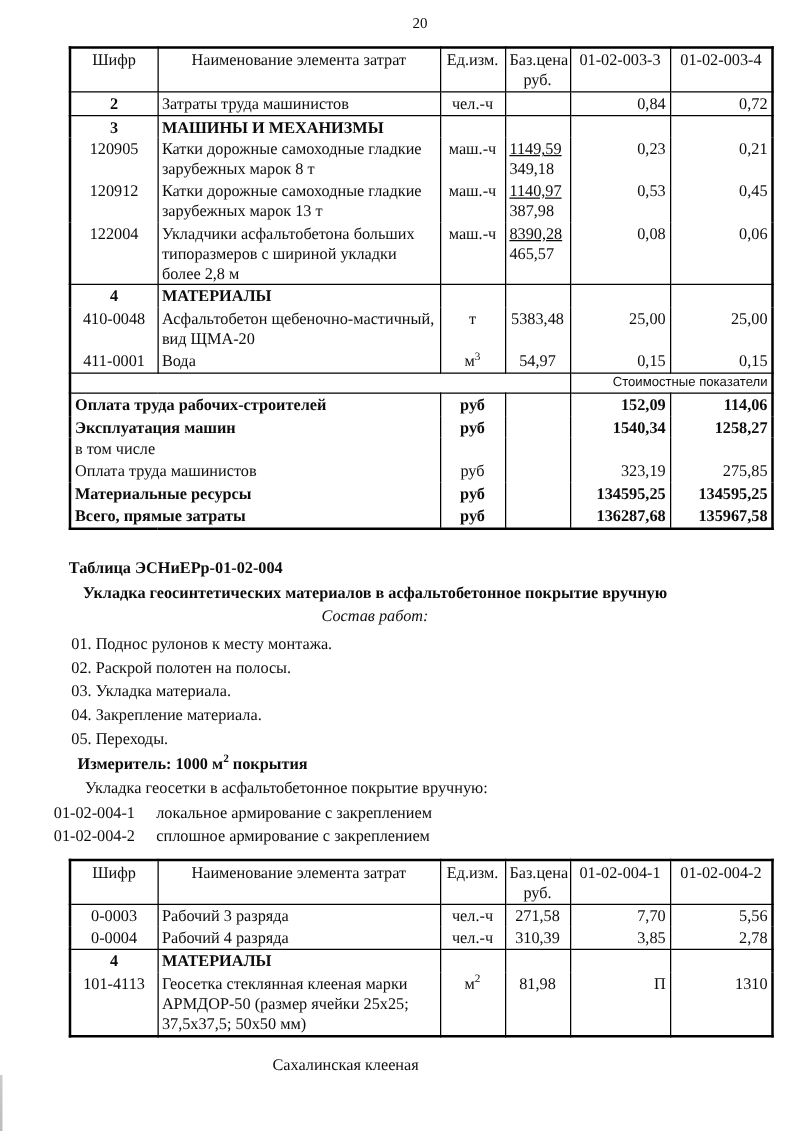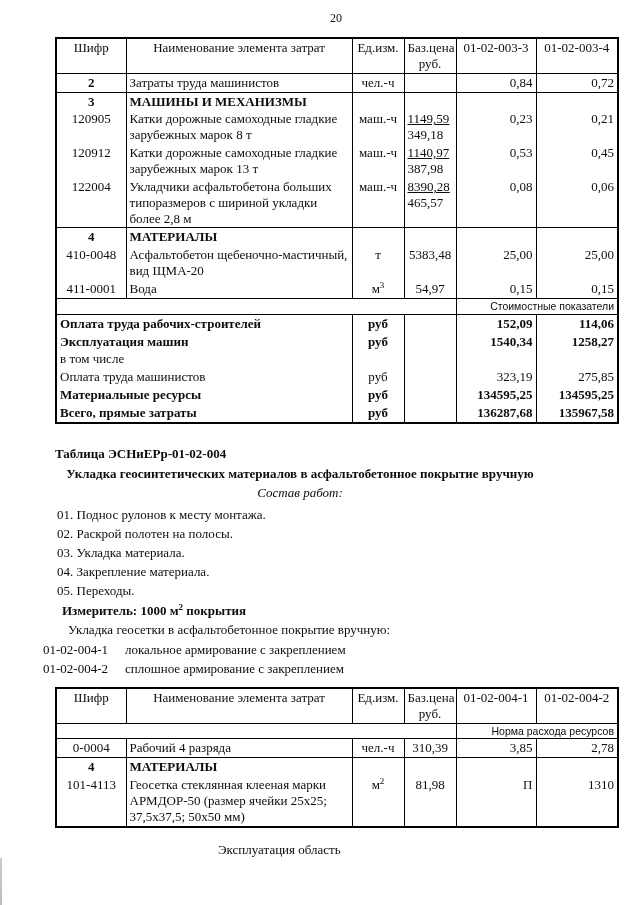--- a/index.html
+++ b/index.html
@@ -237,23 +237,27 @@
   </colgroup>
   <tbody>
       <tr class="hb">
     <td class="th">Шифр</td>
     <td class="th">Наименование элемента затрат</td>
     <td class="th">Ед.изм.</td>
     <td class="th">Баз.цена руб.</td>
     <td class="th">01-02-004-1</td>
     <td class="th">01-02-004-2</td>
   </tr>
-  <tr class="hb">
-    <td colspan="4"></td>
-    <td colspan="2" class="note">Норма расхода ресурсов</td>
+  <tr>
+    <td class="code">0-0003</td>
+    <td class="name">Рабочий 3 разряда</td>
+    <td class="unit">чел.-ч</td>
+    <td class="base">271,58</td>
+    <td class="val">7,70</td>
+    <td class="val">5,56</td>
   </tr>
   <tr class="hb">
     <td class="code">0-0004</td>
     <td class="name">Рабочий 4 разряда</td>
     <td class="unit">чел.-ч</td>
     <td class="base">310,39</td>
     <td class="val">3,85</td>
     <td class="val">2,78</td>
   </tr>
   <tr>
@@ -268,15 +272,15 @@
     <td class="code">101-4113</td>
     <td class="name">Геосетка стеклянная клееная марки АРМДОР-50 (размер ячейки 25х25; 37,5х37,5; 50х50 мм)</td>
     <td class="unit"><span>м</span><sup>2</sup></td>
     <td class="base">81,98</td>
     <td class="val">П</td>
     <td class="val">1310</td>
   </tr>
 </tbody>
   </table>
 
-<div class="footer">Эксплуатация область</div>
+<div class="footer">Сахалинская клееная</div>
 
 <div class="scan-edge"></div>
 
 </body></html>

